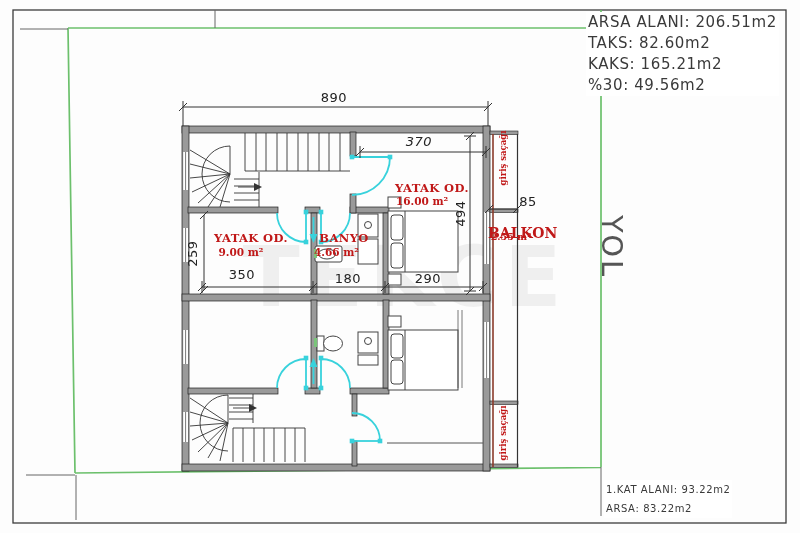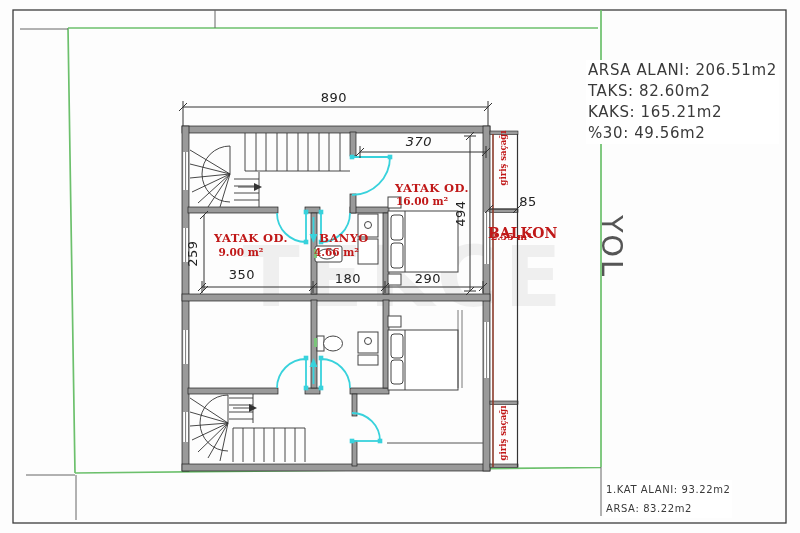--- a/index.html
+++ b/index.html
@@ -177,21 +177,21 @@
       <path d="M183 107 H488 M183 101 V126 M488 101 V126 M179 111 L187 103 M484 111 L492 103"></path>
       <path d="M360 152 H486 M360 146 V158 M486 146 V158 M356 156 L364 148 M482 156 L490 148"></path>
       <path d="M470 136 V291 M464 136 H476 M464 291 H476 M466 140 L474 132 M466 295 L474 287"></path>
       <path d="M489 209 H517 M485 213 L493 205 M513 213 L521 205"></path>
       <path d="M204 215 V290 M200 219 L208 211 M200 294 L208 286"></path>
       <path d="M202 287 H483 M202 281 V293 M313 281 V293 M385 281 V293 M483 281 V293
                M198 291 L206 283 M309 291 L317 283 M381 291 L389 283 M479 291 L487 283"></path>
     </g>
   </svg>
 
-  <div class="txt info" style="left:586px;top:12px;margin-top:48px;">
+  <div class="txt info" style="left:586px;top:12px;">
     <div>ARSA ALANI: 206.51m2</div>
     <div>TAKS: 82.60m2</div>
     <div>KAKS: 165.21m2</div>
     <div>%30: 49.56m2</div>
   </div>
 
   <div class="txt info info-bottom" style="left:576px;top:480px;">
     <div>1.KAT ALANI: 93.22m2</div>
     <div>ARSA: 83.22m2</div>
   </div>

